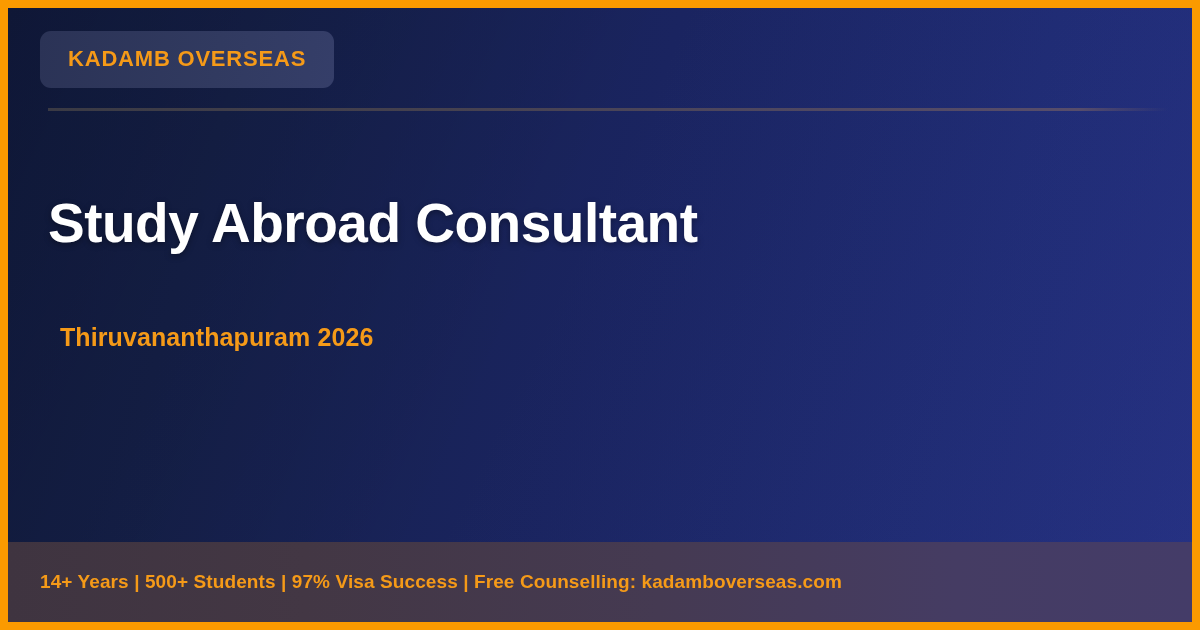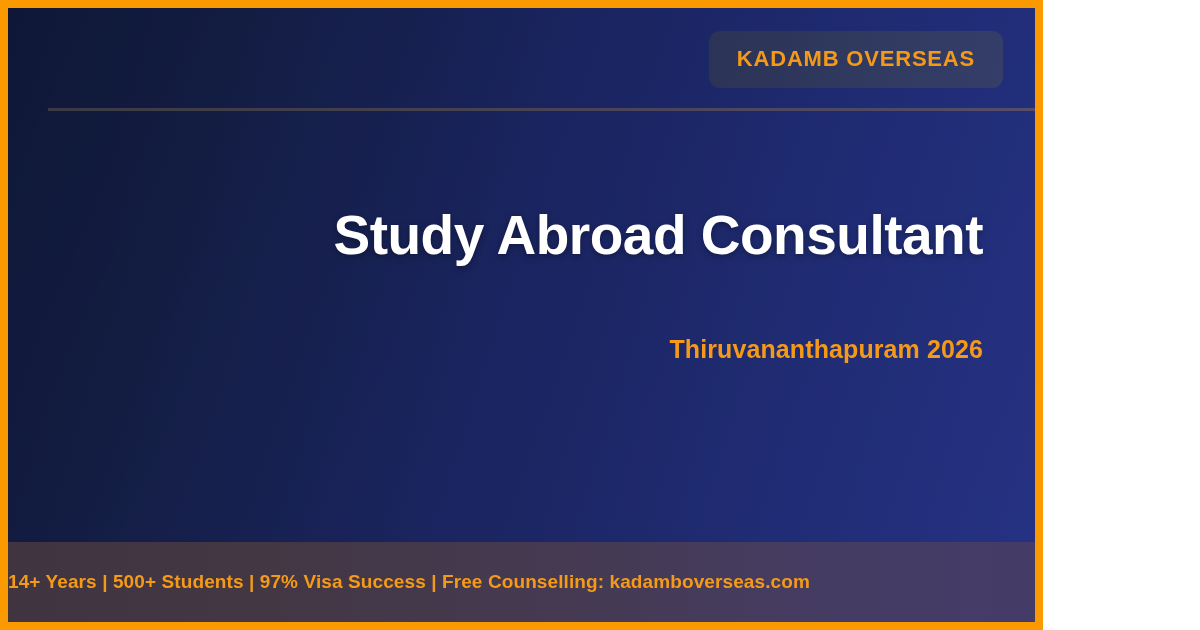--- a/index.html
+++ b/index.html
@@ -7,32 +7,31 @@
     margin: 0;
     padding: 0;
     background: #ffffff;
   }
   body {
     font-family: "Liberation Sans", sans-serif;
   }
 
   .banner {
     position: relative;
-    width: 1043px;
+    width: 1200px;
     height: 630px;
     box-sizing: border-box;
     border: 8px solid #fb9a00;
     background: linear-gradient(105deg,
                 #121c42 0%,
                 #152049 18%,
                 #1a2460 50%,
                 #1e2a72 78%,
                 #222d7e 100%);
     overflow: hidden;
-    text-align: right;
   }
 
   
   .banner::after {
     content: "";
     position: absolute;
     inset: 0;
     background: linear-gradient(115deg,
                 rgba(0,0,0,0.18) 0%,
                 rgba(0,0,0,0.0) 45%,
@@ -86,21 +85,21 @@
   }
 
   
   .main {
     position: absolute;
     left: 40px;
     top: 186px;
     right: 40px;
   }
   .headline {
-    margin: 12px;
+    margin: 0;
     color: #ffffff;
     font-size: 55px;
     font-weight: bold;
     line-height: 1.08;
     letter-spacing: -0.5px;
     text-shadow: 0 2px 6px rgba(0,0,0,0.35);
   }
   .subhead {
     margin: 12px;
     padding-top: 57px;
@@ -121,20 +120,21 @@
     background: linear-gradient(90deg,
                 #3f3440 0%,
                 #433744 25%,
                 #453a52 55%,
                 #453c63 80%,
                 #443c68 100%);
     display: flex;
     align-items: center;
   }
   .footer-text {
+    padding-left: 32px;
     color: #f59a18;
     font-size: 19px;
     font-weight: bold;
     white-space: nowrap;
     letter-spacing: 0.1px;
   }
 </style>
 </head>
 <body>
 

